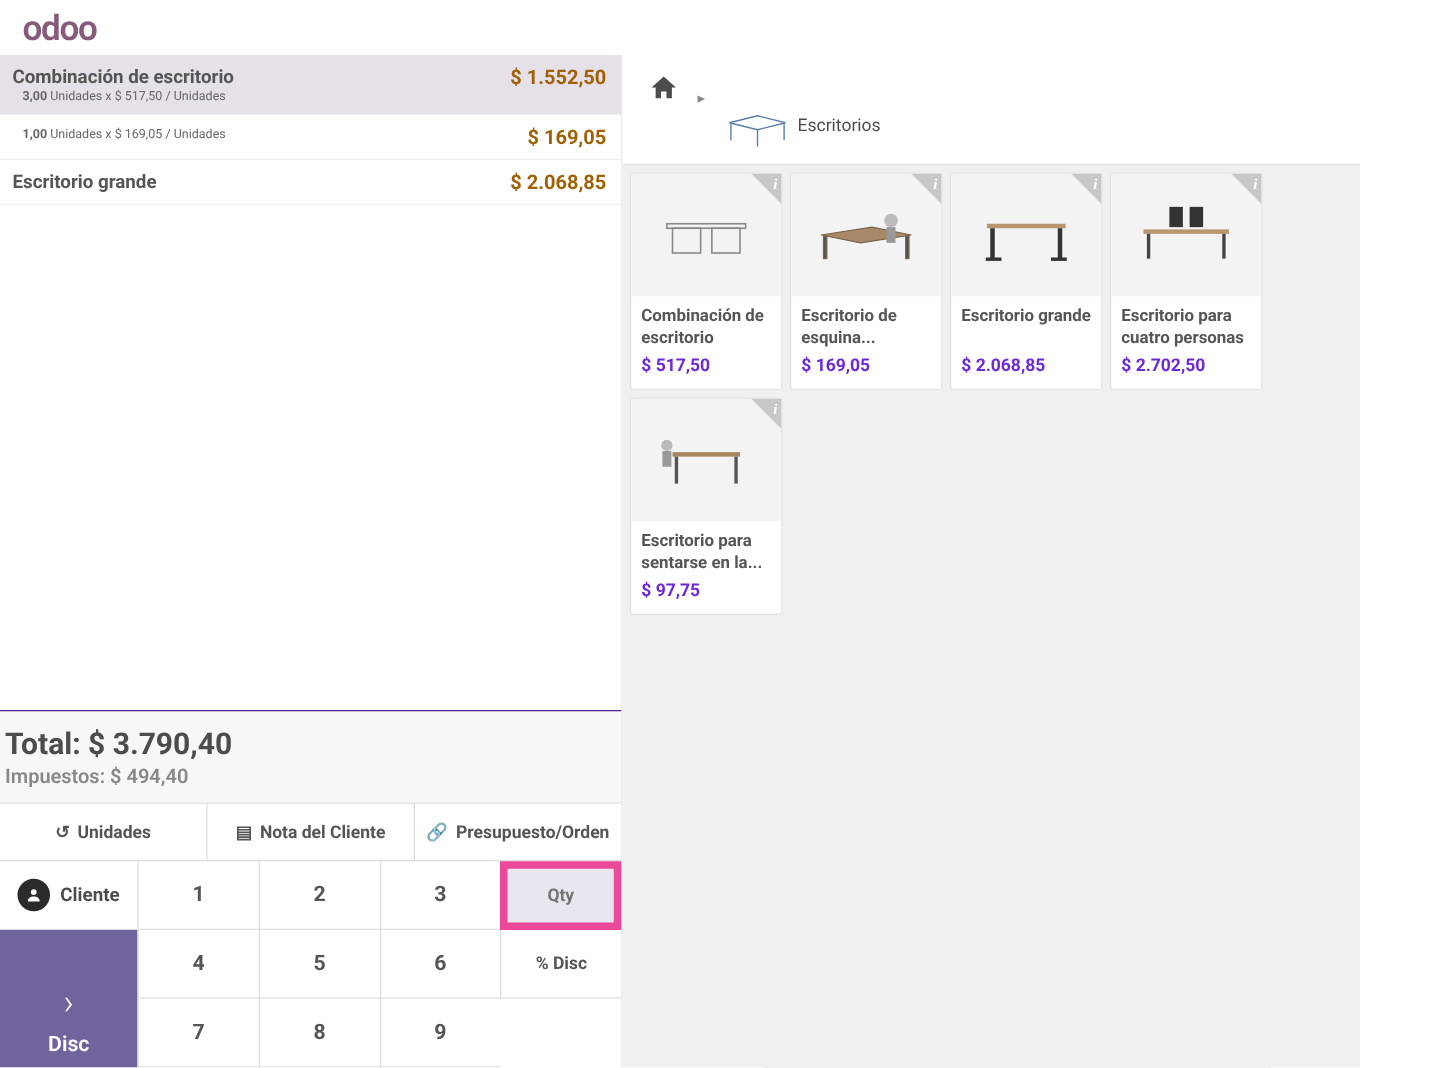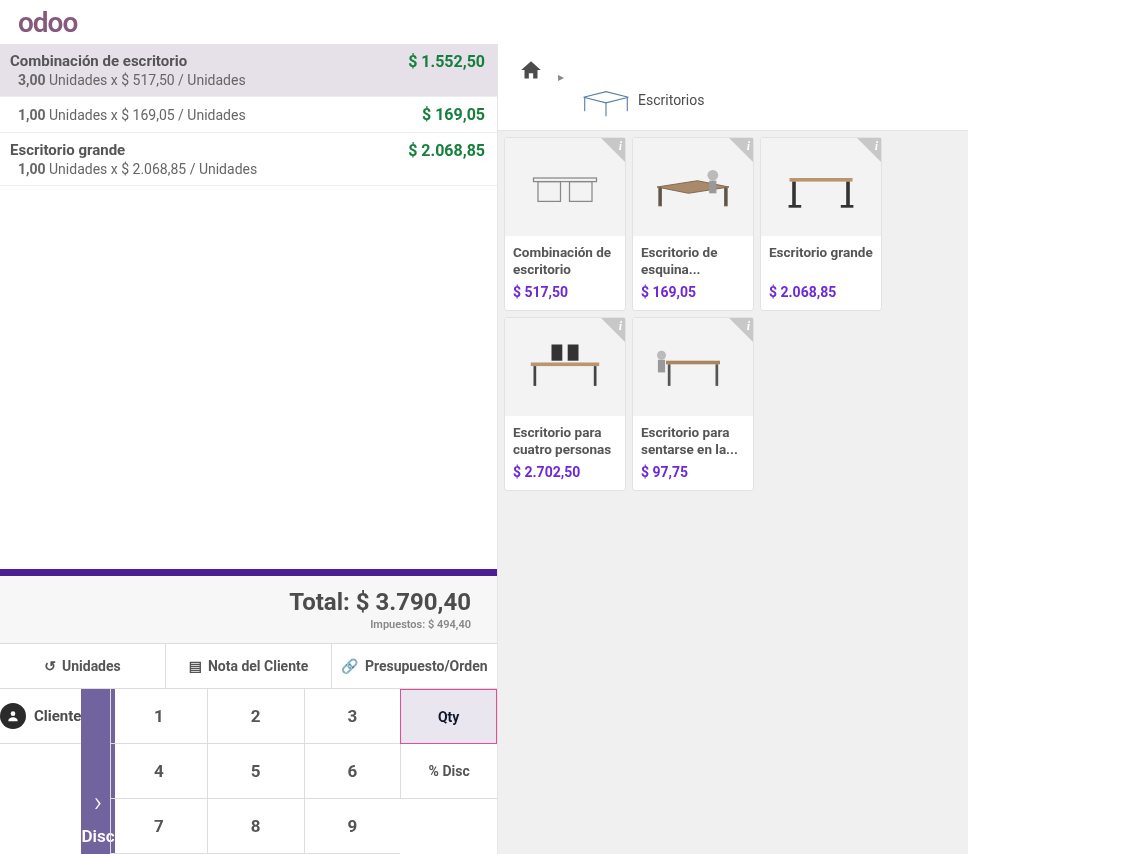--- a/index.html
+++ b/index.html
@@ -1,55 +1,55 @@
 <!DOCTYPE html>
 <html><head>
 <meta charset="utf-8">
 <style>
   * { box-sizing: border-box; margin: 0; padding: 0; }
   body { font-family: -apple-system, BlinkMacSystemFont, "Segoe UI", Roboto, sans-serif; font-size: 14px; color: #4c4c4c; background: #fff; }
-  .app { display: flex; flex-direction: column; width: 968px; height: 854px; }
+  .app { display: flex; flex-direction: column; width: 1088px; height: 854px; }
   .header { height: 44px; display: flex; align-items: center; padding: 0 18px; }
   .logo { font-size: 28px; font-weight: 600; color: #875a7b; letter-spacing: -1px; }
   .main { flex: 1; display: flex; min-height: 0; }
   .left { width: 498px; display: flex; flex-direction: column; border-right: 1px solid #e5e5e5; }
   .right { flex: 1; background: #f0f0f0; display: flex; flex-direction: column; }
 
   
   .order-lines { flex: 1; overflow: auto; }
   .order-line { padding: 8px 12px 8px 10px; border-bottom: 1px solid #eee; display: flex; justify-content: space-between; align-items: flex-start; }
   .order-line.selected { background: #e6e0e9; }
   .ol-left { }
   .ol-name { font-weight: 700; color: #555; font-size: 15px; }
-  .ol-sub { color: #666; font-size: 14px; margin-top: 2px; }
+  .ol-sub { color: #666; font-size: 10px; margin-top: 2px; }
   .ol-sub .qty { font-weight: 700; padding-left: 8px; }
-  .ol-price { font-weight: 700; color: #15803d; font-size: 16px; }
-
-  
-  .totals { background: #f7f7f7; padding: 12px 26px; text-align: right; border-top: 7px solid #4c1d95; }
+  .ol-price { font-weight: 700; color: #a16207; font-size: 16px; }
+
+  
+  .totals { background: #f7f7f7; padding: 12px 4px; border-top: 1px solid #4c1d95; }
   .totals .total-line { font-size: 24px; font-weight: 700; color: #4c4c4c; }
-  .totals .tax-line { color: #888; font-size: 11px; margin-top: 2px; font-weight: 600; }
+  .totals .tax-line { color: #888; font-size: 16px; margin-top: 2px; font-weight: 600; }
 
   
   .action-row { display: flex; border-top: 1px solid #ddd; }
   .action-btn { flex: 1; text-align: center; padding: 14px 4px; font-weight: 700; color: #555; font-size: 14px; border-right: 1px solid #ddd; display: flex; align-items: center; justify-content: center; gap: 6px; cursor: pointer; }
   .action-btn:last-child { border-right: none; }
   .action-btn .ico { font-size: 14px; }
 
   
   .keypad-wrap { display: flex; border-top: 1px solid #ddd; }
-  .pay-col { width: 110px; display: flex; flex-direction: row; }
+  .pay-col { width: 110px; display: flex; flex-direction: column; }
   .cliente-btn { height: 55px; display: flex; align-items: center; justify-content: center; gap: 8px; font-weight: 700; font-size: 15px; cursor: pointer; border-bottom: 1px solid #ddd; }
   .cliente-btn .circle { width: 26px; height: 26px; border-radius: 50%; background: #2b2b2b; color: #fff; display: flex; align-items: center; justify-content: center; font-size: 14px; }
   .pago-btn { flex: 1; background: #71639e; color: #fff; display: flex; flex-direction: column; align-items: center; justify-content: flex-end; font-weight: 600; font-size: 17px; cursor: pointer; padding-bottom: 8px; gap: 8px; }
   .pago-btn .chev { font-size: 28px; font-weight: 300; }
   .keypad { flex: 1; display: grid; grid-template-columns: repeat(4, 1fr); grid-template-rows: repeat(3, 55px); }
   .key { border-left: 1px solid #ddd; border-bottom: 1px solid #ddd; display: flex; align-items: center; justify-content: center; font-size: 17px; font-weight: 700; color: #555; cursor: pointer; }
   .key.mode { font-size: 14px; font-weight: 700; }
-  .key.mode.active { background: #eae6f0; border: 1px solid #ec4899; color: #0f172a; }
+  .key.mode.active { background: #eae6f0; border: 6px solid #ec4899; color: #737373; }
 
   
   .breadcrumb { display: flex; align-items: flex-end; gap: 14px; padding: 14px 20px 10px; background: #fff; border-bottom: 1px solid #e5e5e5; }
   .bc-home { font-size: 26px; color: #4c4c4c; cursor: pointer; padding-bottom: 30px; }
   .bc-sep { color: #888; font-size: 12px; padding-bottom: 36px; }
   .bc-cat { display: flex; flex-direction: row; align-items: center; gap: 4px; cursor: pointer; }
   .bc-cat svg { width: 56px; height: 40px; }
   .bc-cat .lbl { color: #4c4c4c; font-size: 14px; }
 
   
@@ -92,23 +92,20 @@
             <div class="ol-sub">
               <span class="qty">1,00</span>&nbsp;<span>Unidades x $ 169,05 / Unidades</span>
             </div>
           </div>
           <div class="ol-price">$ 169,05</div>
         </div>
 
         <div class="order-line">
           <div class="ol-left">
             <div class="ol-name">Escritorio grande</div>
-            <div class="ol-sub">
-              <span class="qty">1,00</span>&nbsp;<span>Unidades x $ 2.068,85 / Unidades</span>
-            </div>
           </div>
           <div class="ol-price">$ 2.068,85</div>
         </div>
 
       </div>
 
       <div class="totals">
         <div class="total-line">
           <span>Total:</span>
           <span>$ 3.790,40</span>

